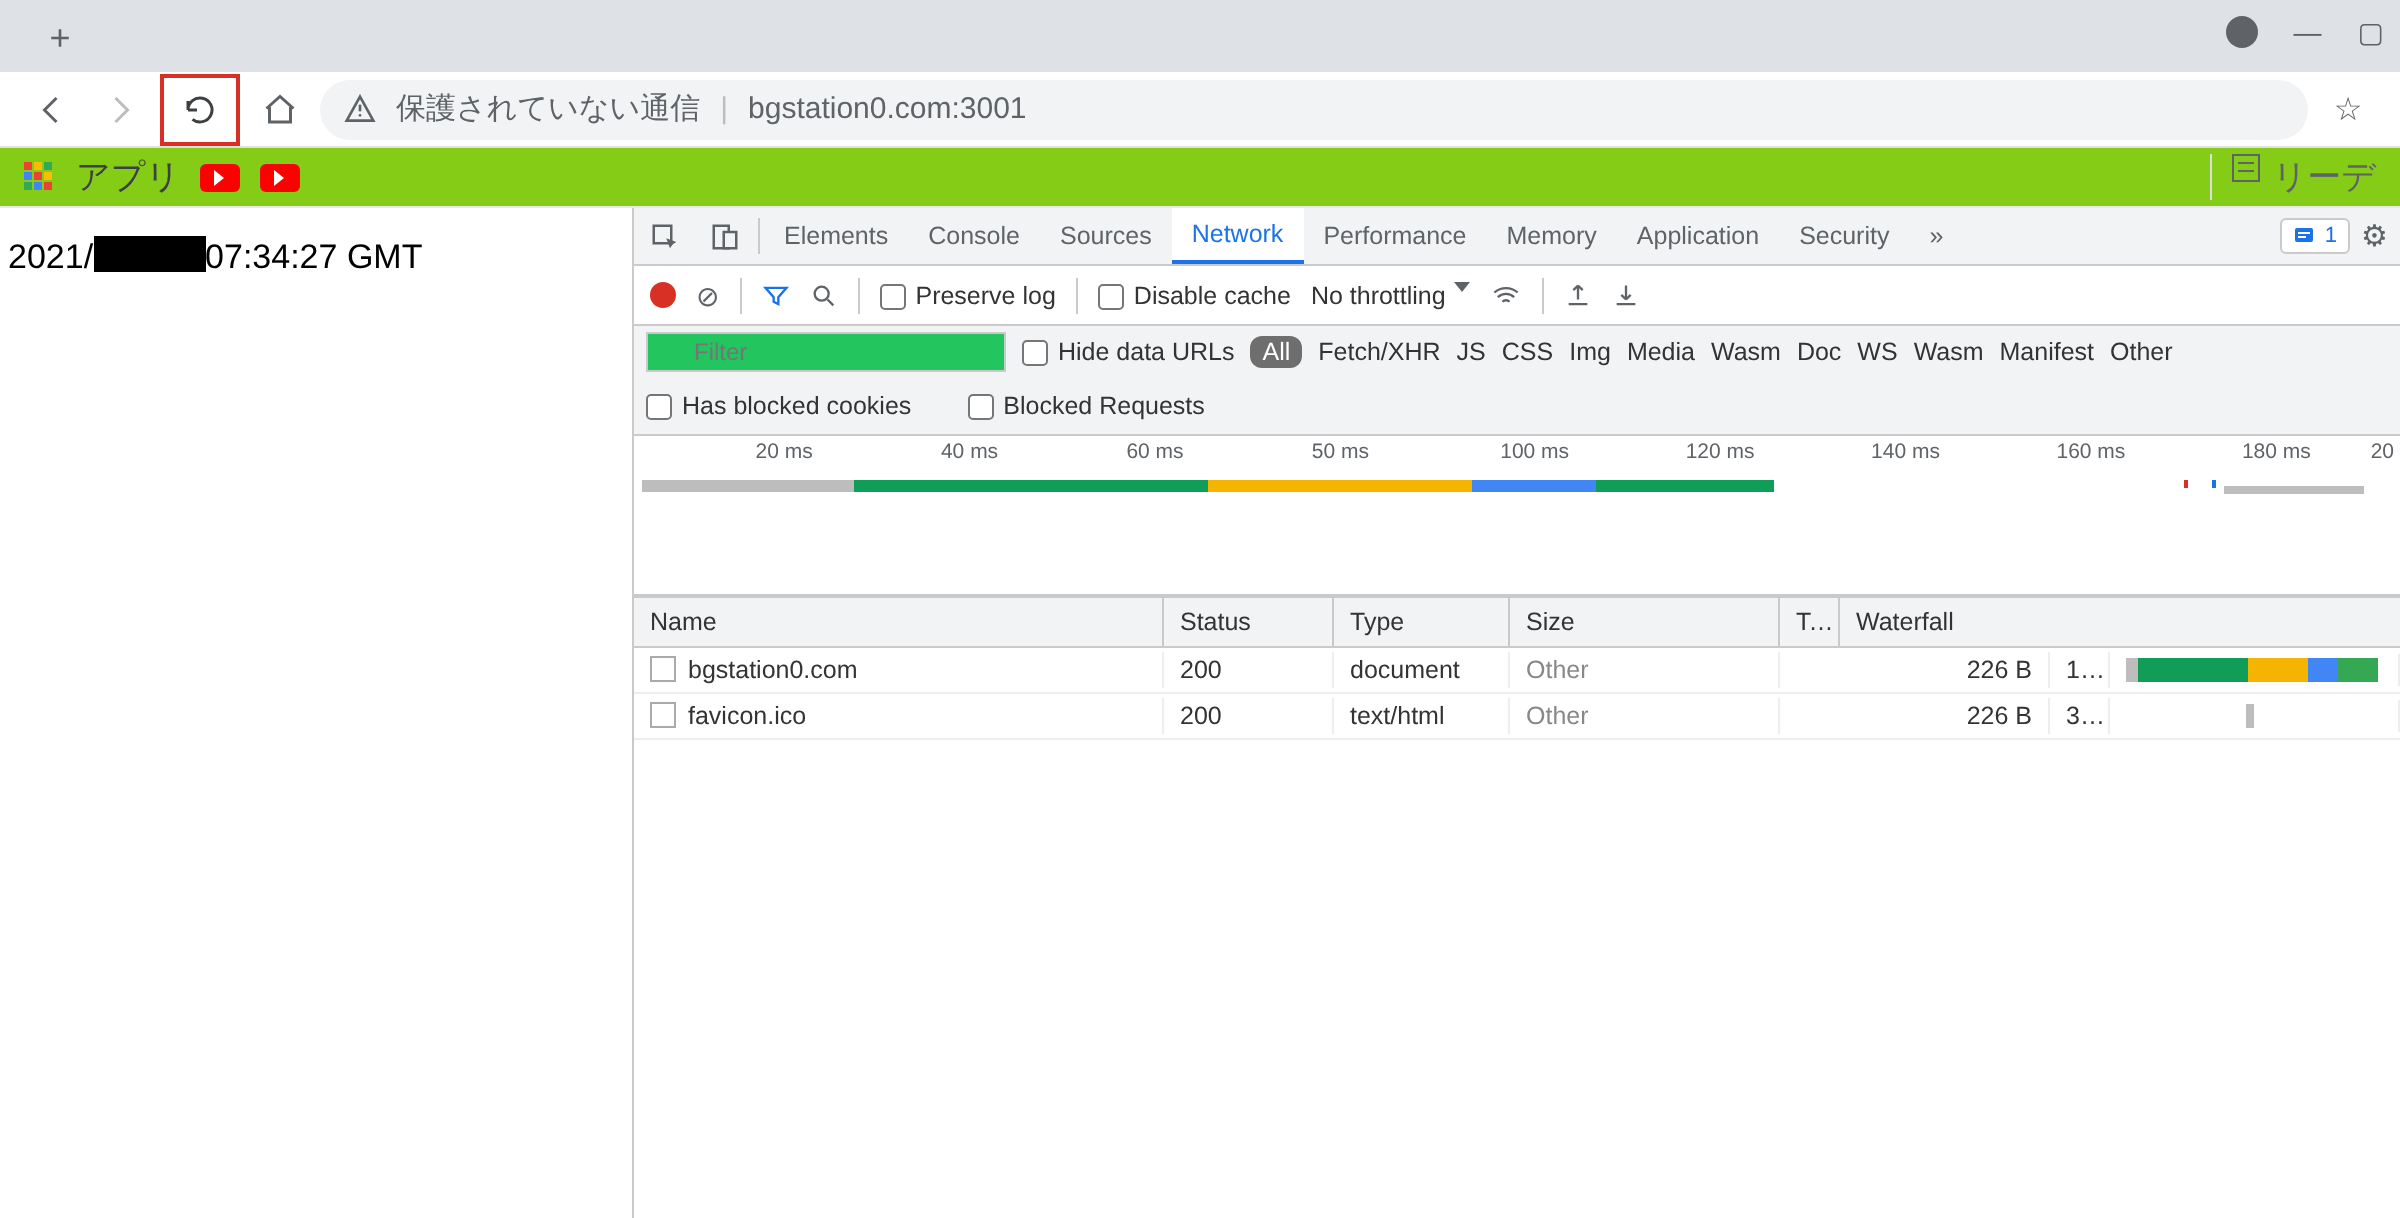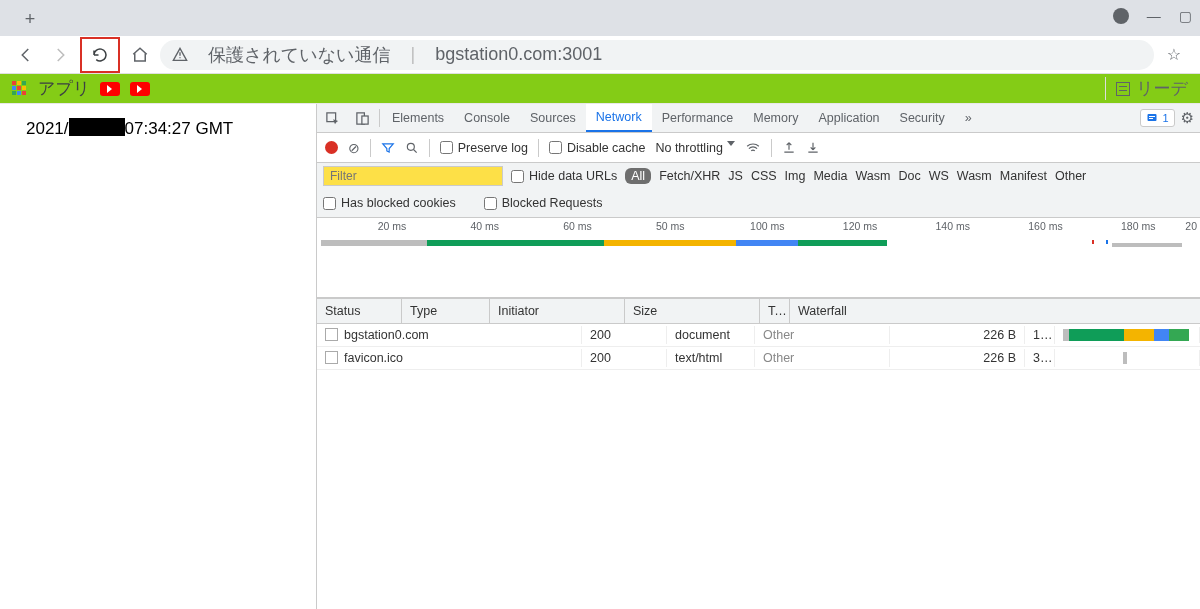--- a/index.html
+++ b/index.html
@@ -12,63 +12,63 @@
 .tab .globe { width: 15px; height: 15px; color: #5f6368; }
 .tab .close { margin-left: auto; font-size: 14px; color: #5f6368; }
 .newtab { width: 28px; height: 28px; display: flex; align-items: center; justify-content: center; color: #5f6368; font-size: 18px; margin-left: 8px; margin-bottom: 3px; }
 .winbtns { position: absolute; right: 8px; top: 8px; display: flex; gap: 18px; color: #5f6368; font-size: 14px; align-items: center; }
 .winbtns .circ { width: 16px; height: 16px; border-radius: 50%; background: #5f6368; }
 
 .addr-bar { background: #fff; height: 38px; display: flex; align-items: center; padding: 0 12px; gap: 6px; border-bottom: 1px solid #e0e0e0; }
 .nav-btn { width: 28px; height: 28px; display: flex; align-items: center; justify-content: center; color: #5f6368; }
 .nav-btn.disabled { color: #bdbdbd; }
 .reload-hl { border: 2px solid #d93025; padding: 2px 4px; }
-.omni { flex: 1; background: #f1f3f4; border-radius: 16px; height: 30px; display: flex; align-items: center; padding: 0 12px; gap: 20px; font-size: 18px; color: #5f6368; }
+.omni { flex: 1; background: #f1f3f4; border-radius: 16px; height: 30px; display: flex; align-items: center; padding: 0 12px; gap: 10px; font-size: 15px; color: #5f6368; }
 .omni .sep { color: #bdbdbd; }
 .star { width: 28px; color: #5f6368; text-align: center; font-size: 16px; }
 
 .bm-bar { background: #84cc16; height: 30px; display: flex; align-items: center; padding: 0 12px; gap: 10px; font-size: 17px; color: #3c4043; border-bottom: 1px solid #e8e8e8; }
 .apps-ico { width: 16px; height: 16px; display: grid; grid-template-columns: repeat(3,4px); grid-template-rows: repeat(3,4px); gap: 1px; }
 .apps-ico span:nth-child(1){background:#ea4335}.apps-ico span:nth-child(2){background:#fbbc04}.apps-ico span:nth-child(3){background:#34a853}
 .apps-ico span:nth-child(4){background:#4285f4}.apps-ico span:nth-child(5){background:#ea4335}.apps-ico span:nth-child(6){background:#fbbc04}
 .apps-ico span:nth-child(7){background:#34a853}.apps-ico span:nth-child(8){background:#4285f4}.apps-ico span:nth-child(9){background:#ea4335}
 .yt { width: 20px; height: 14px; background: #f00; border-radius: 3px; position: relative; }
 .yt::after { content:""; position:absolute; left:7px; top:3px; border-left:5px solid #fff; border-top:4px solid transparent; border-bottom:4px solid transparent; }
-.bm-right { margin-left: auto; display: flex; align-items: center; gap: 6px; color: #5f6368; border-left: 1px solid #ddd; padding-left: 10px; }
+.bm-right { margin-left: auto; display: flex; gap: 6px; color: #5f6368; border-left: 1px solid #ddd; padding-left: 10px; }
 .rl-ico { width:14px; height:14px; border:1px solid #5f6368; position: relative; }
 .rl-ico::before,.rl-ico::after{content:"";position:absolute;left:2px;right:2px;height:1px;background:#5f6368}
 .rl-ico::before{top:3px}.rl-ico::after{top:7px}
 
 
 .content { display: flex; height: calc(609px - 36px - 38px - 30px); background: #fff; }
-.page { width: 316px; padding: 14px 26px; font-size: 17px; color: #000; }
+.page { width: 316px; padding: 14px 4px; font-size: 17px; color: #000; }
 .redact { display: inline-block; width: 56px; height: 18px; background: #000; vertical-align: -2px; }
 
 
 .dt { flex: 1; border-left: 1px solid #cacaca; display: flex; flex-direction: column; background: #f1f3f4; min-width: 0; }
 .dt-tabs { background: #f1f3f4; height: 29px; display: flex; align-items: stretch; border-bottom: 1px solid #cacaca; font-size: 12.5px; color: #5f6368; }
 .dt-tabs .ico { width: 30px; display:flex; align-items:center; justify-content:center; }
 .dt-tabs .sep { width:1px; background:#cacaca; margin: 5px 2px; }
 .dt-tab { padding: 0 10px; display:flex; align-items:center; cursor: default; }
 .dt-tab.active { color:#1a73e8; border-bottom: 2px solid #1a73e8; background: #fff; }
 .dt-right { margin-left:auto; display:flex; align-items:center; gap: 6px; padding-right: 6px; }
 .issue-badge { background:#fff; border:1px solid #cacaca; border-radius:3px; padding: 0 5px; display:flex; align-items:center; gap:4px; font-size:11px; color:#1a73e8; height:18px; }
 .gear { font-size: 15px; color:#5f6368; }
 
 .dt-toolbar { background:#fff; height: 30px; display:flex; align-items:center; padding: 0 8px; gap: 10px; border-bottom: 1px solid #cacaca; font-size: 12.5px; color: #333; }
 .rec { width:13px; height:13px; border-radius:50%; background:#d93025; }
 .tb-ico { color:#5f6368; font-size:14px; }
 .sep2 { width:1px; height:18px; background:#cacaca; }
-.chk { display:flex; align-items:center; gap:5px; }
+.chk { display:flex; align-items:flex-end; gap:5px; }
 .chk input { width:13px; height:13px; }
 .thr { display:flex; align-items:flex-start; gap:4px; }
 .tri { border-left:4px solid transparent; border-right:4px solid transparent; border-top:5px solid #5f6368; }
 
 .dt-filter { background:#f1f3f4; display:flex; flex-wrap: wrap; align-items:center; padding: 3px 6px; gap: 8px; border-bottom: 1px solid #cacaca; font-size: 12.5px; color:#333; }
-.filter-in { width: 180px; height: 20px; border: 1px solid #cacaca; padding: 0 6px; background: #fde047; font-size: 12px; }
+.filter-in { width: 180px; height: 20px; border: 1px solid #cacaca; padding: 0 23px; background: #22c55e; font-size: 12px; }
 .pill { padding: 1px 6px; border-radius: 6px; }
 .pill.active { background:#6e6e6e; color:#fff; }
 .filter-row2 { flex-basis: 100%; display:flex; gap: 28px; padding: 2px 0 4px 0; }
 
 
 .dt-overview { background:#fff; border-bottom:1px solid #cacaca; padding: 2px 0 0 0; height: 80px; position: relative; }
 .tl-ticks { position:relative; height: 16px; font-size: 10.5px; color:#5f6368; }
 .tl-ticks span { position:absolute; transform: translateX(-50%); }
 .tl-ticks .t1{left:8.5%}.tl-ticks .t2{left:19%}.tl-ticks .t3{left:29.5%}.tl-ticks .t4{left:40%}.tl-ticks .t5{left:51%}.tl-ticks .t6{left:61.5%}.tl-ticks .t7{left:72%}.tl-ticks .t8{left:82.5%}.tl-ticks .t9{left:93%}.tl-ticks .t10{left:99%}
 .tl-band { position:relative; height: 10px; margin-top: 4px; }
@@ -313,23 +313,23 @@
             <div class="tl-seg seg-d"></div>
             <div class="tl-seg seg-e"></div>
           <div class="tl-mark mk-r"></div>
             <div class="tl-mark mk-b"></div>
             <div class="tl-tail"></div>
         </div>
       </div>
 
       <div class="dt-table">
         <div class="thead">
+          <div class="col c-name">Name</div>
           <div class="col c-status">Status</div>
           <div class="col c-type">Type</div>
-          <div class="col c-init">Initiator</div>
           <div class="col c-size" style="text-align:left">Size</div>
           <div class="col c-time">T...</div>
           <div class="col c-wf">Waterfall</div>
         </div>
         <div class="trow">
           <div class="col c-name"><span class="file-ico"></span><span>bgstation0.com</span></div>
           <div class="col c-status">200</div>
           <div class="col c-type">document</div>
           <div class="col c-init init">Other</div>
           <div class="col c-size">226 B</div>

